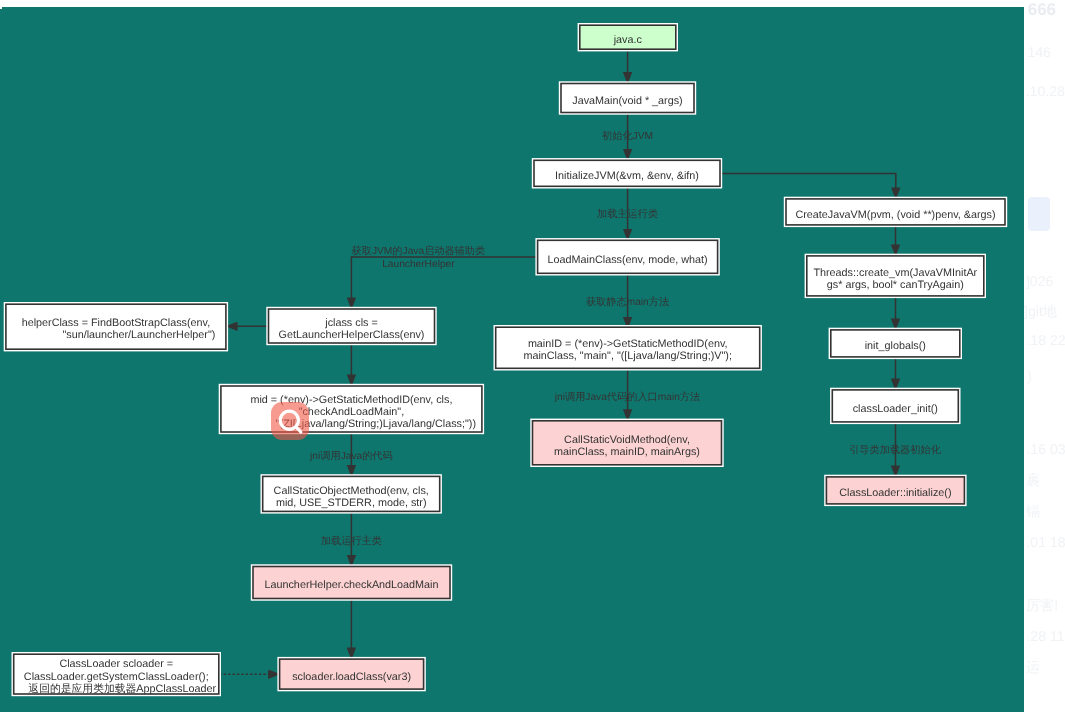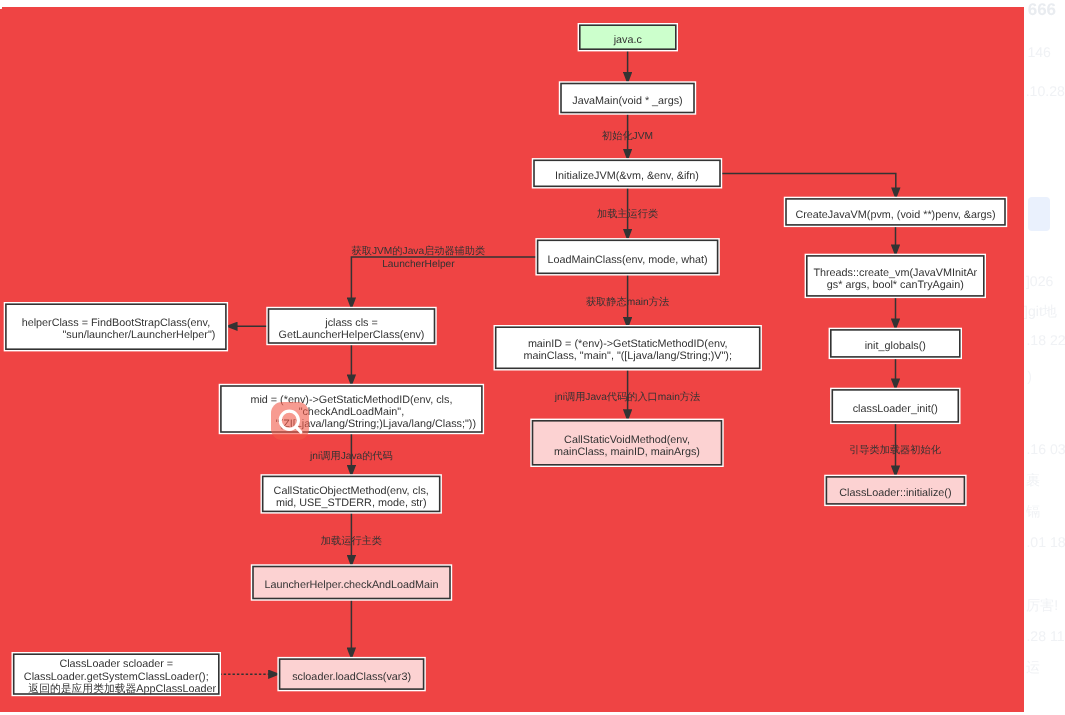--- a/index.html
+++ b/index.html
@@ -3,21 +3,21 @@
 <meta charset="utf-8">
 <title>JVM Startup Flowchart</title>
 <style>
   html,body{margin:0;padding:0;}
   body{width:1065px;height:715px;overflow:hidden;background:#ffffff;
        font-family:"Liberation Sans",sans-serif;-webkit-font-smoothing:antialiased;text-rendering:geometricPrecision;}
   #root{position:relative;width:1065px;height:715px;background:#ffffff;}
   #bgpane{position:absolute;left:1024px;top:0;width:41px;height:715px;background:#ffffff;overflow:hidden;}
   .bgline{position:absolute;color:#eceff3;white-space:nowrap;font-size:17px;}
   .bgchip{position:absolute;background:#eaf1fd;border-radius:4px;}
-  #canvas{position:absolute;left:0;top:7px;width:1024px;height:705px;background:#ef4444;}
+  #canvas{position:absolute;left:0;top:7px;width:1024px;height:705px;background:#0f766e;}
   #diagram{position:absolute;left:0;top:0;}
   .nodeLabel{font-family:"Liberation Sans",sans-serif;font-size:10.8px;fill:#333333;
              text-anchor:middle;dominant-baseline:alphabetic;}
   .edgeLabel{font-family:"Liberation Sans",sans-serif;font-size:10.2px;fill:#333333;
              text-anchor:middle;dominant-baseline:alphabetic;}
   .nodeHalo{fill:none;stroke:#ffffff;stroke-width:2.2px;}
   .nodeRect{stroke:#333333;stroke-width:1.6px;}
   .edgePath{stroke:#333333;stroke-width:1.5px;fill:none;}
   .edgeDotted{stroke-dasharray:2.4 2;}
   #cursor{position:absolute;width:38px;height:38px;border-radius:11px;

